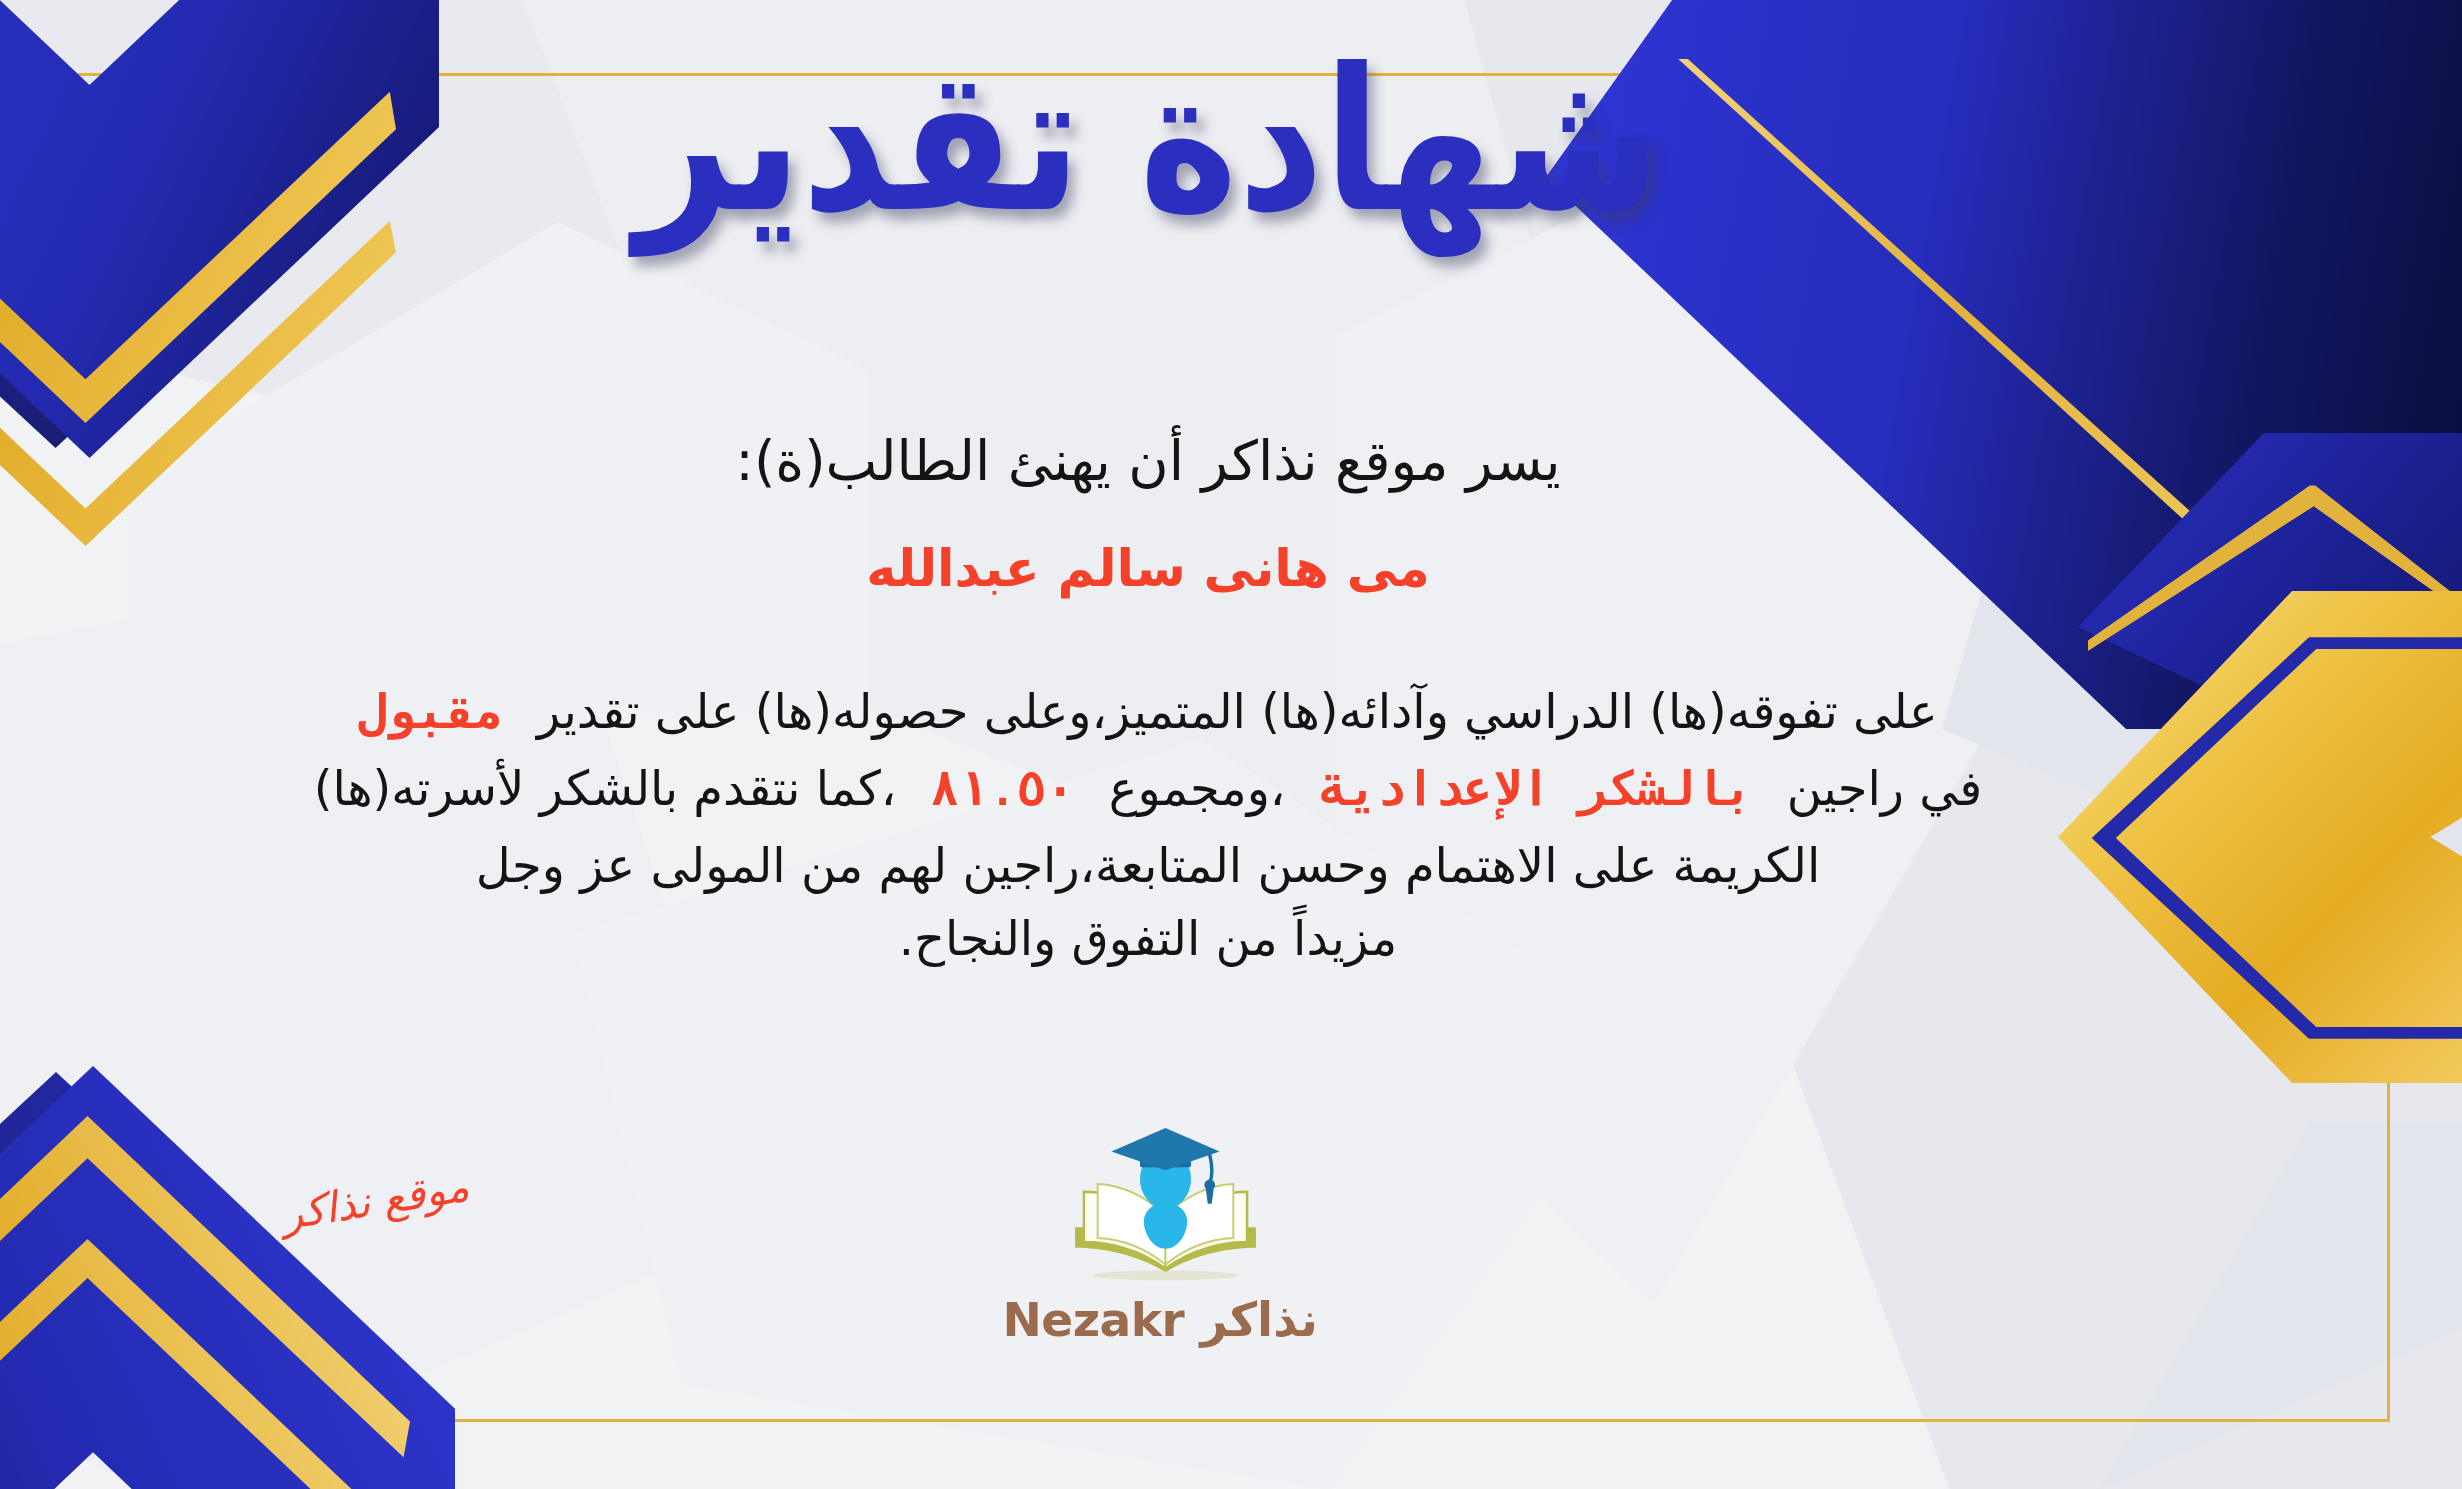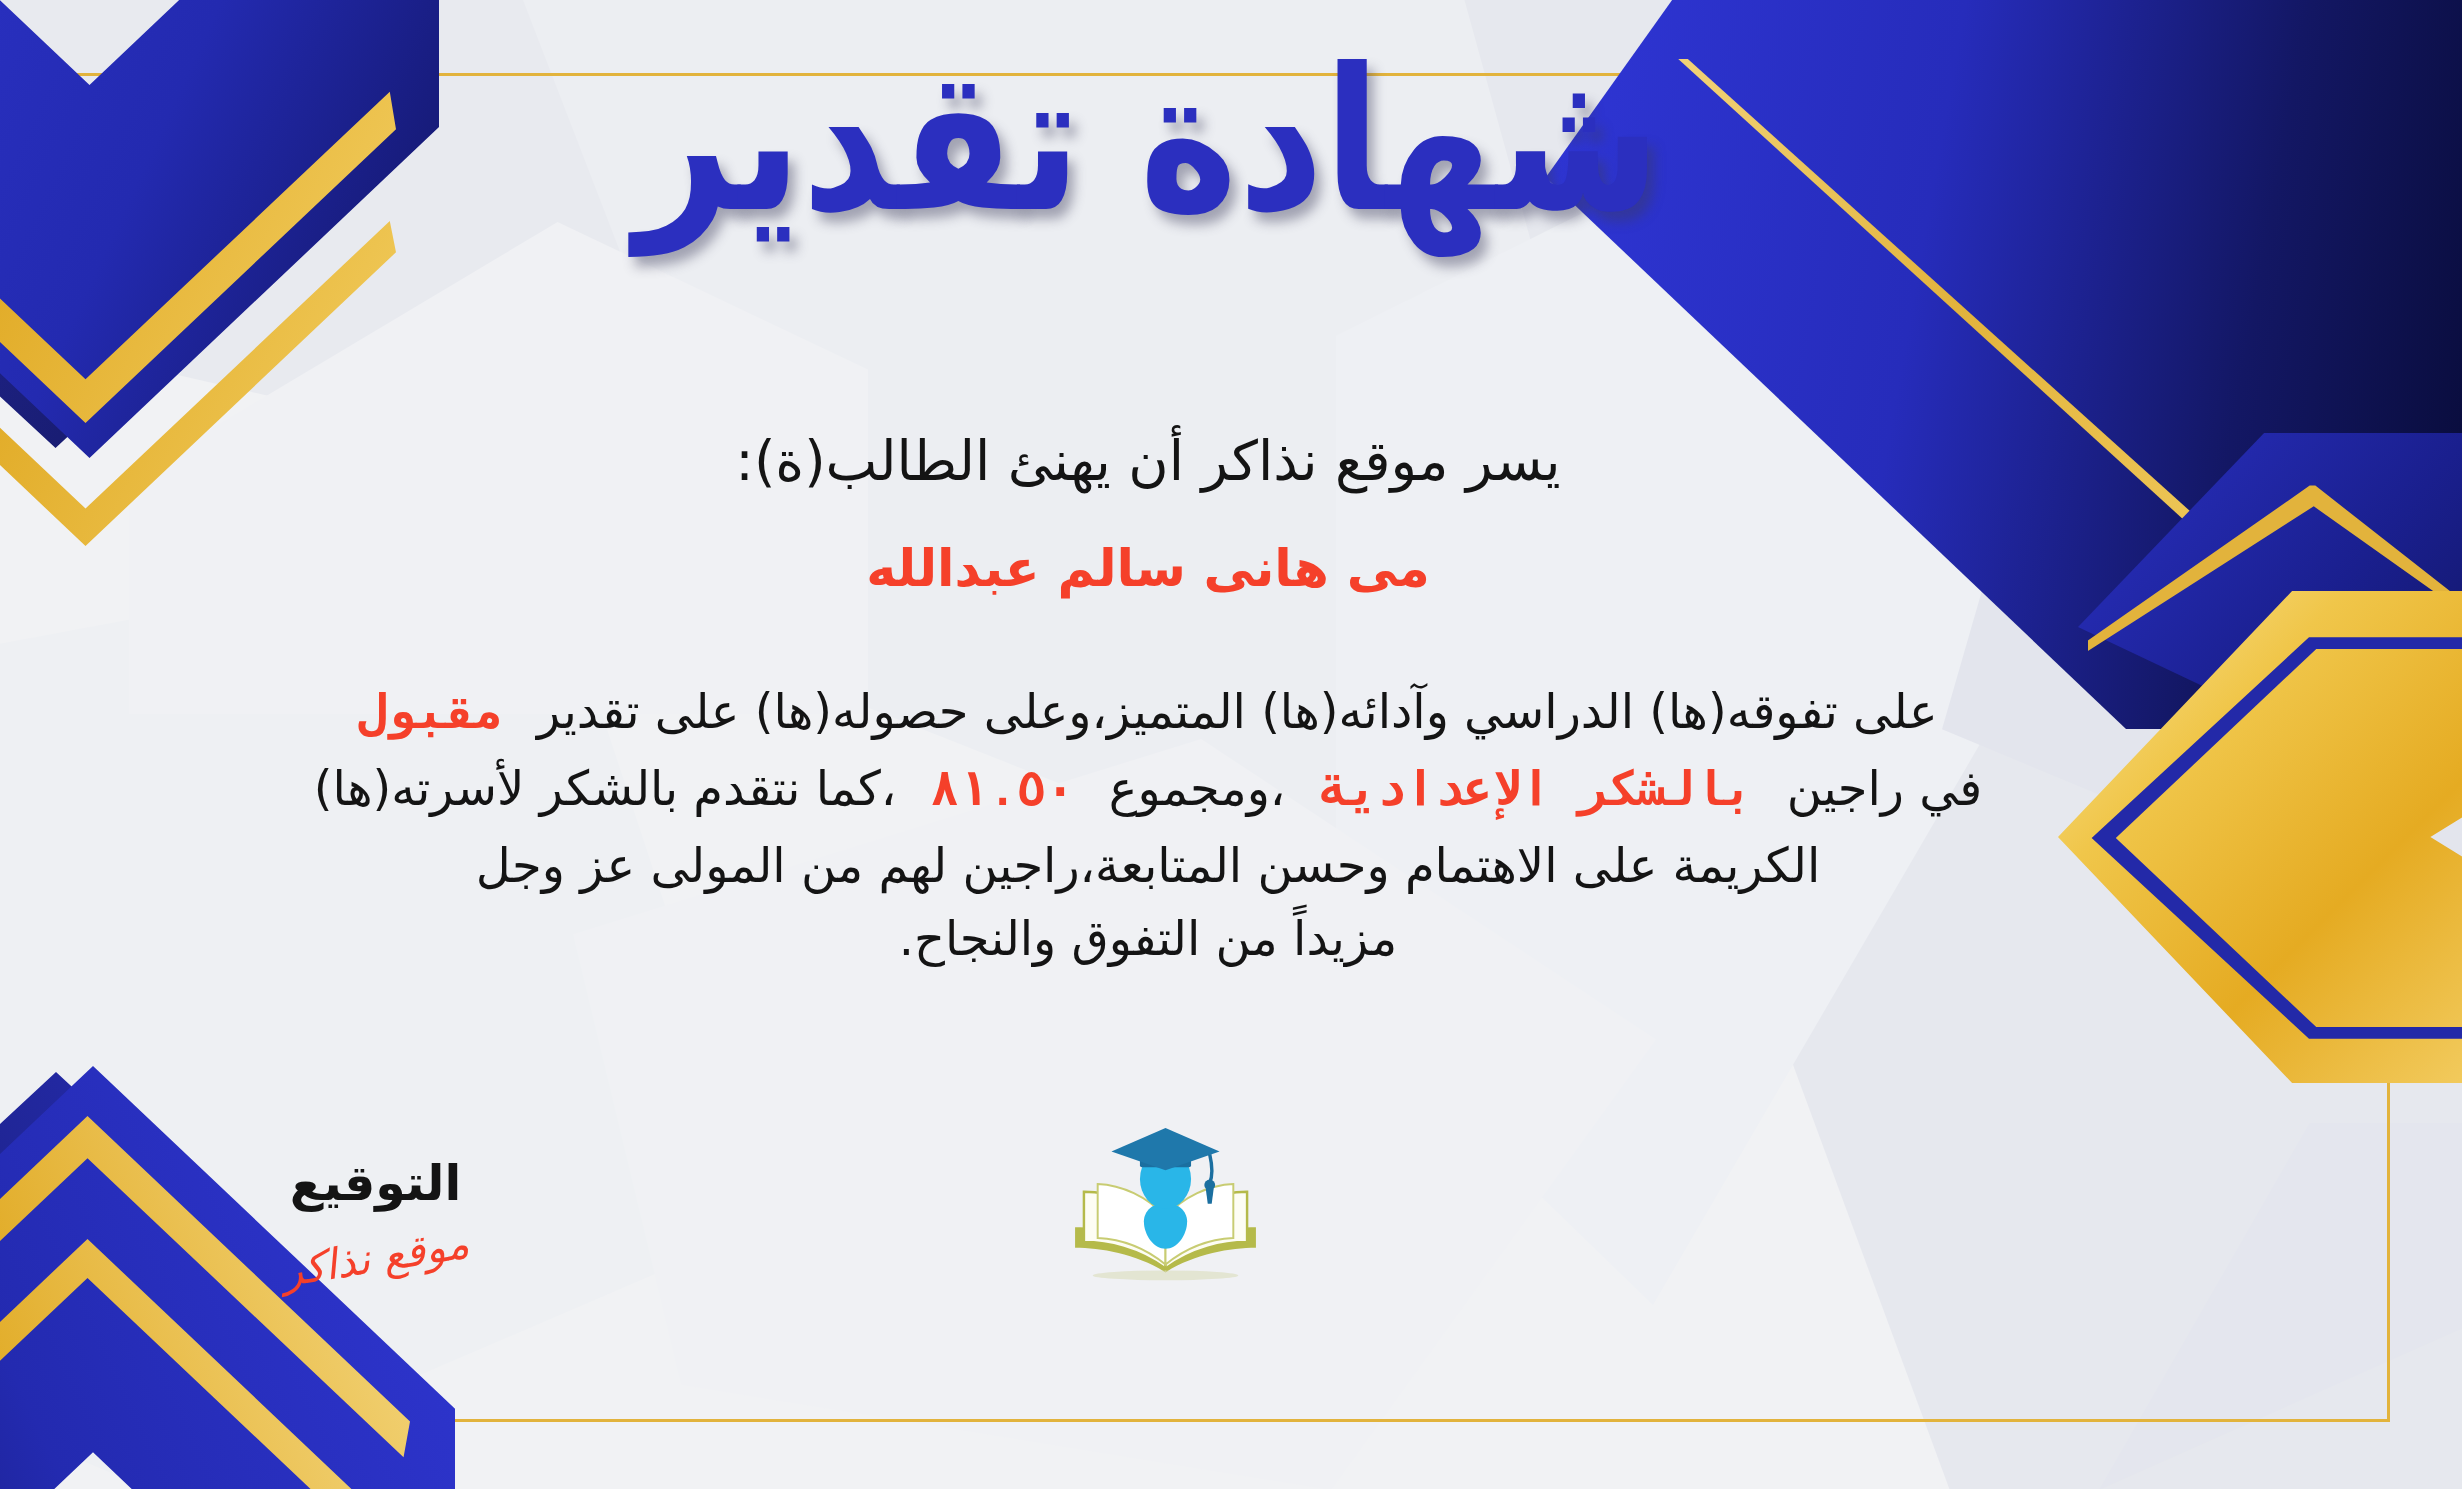--- a/index.html
+++ b/index.html
@@ -334,21 +334,20 @@
       <p style="margin:0;"><span>على تفوقه(ها) الدراسي وآدائه(ها) المتميز،وعلى حصوله(ها) على تقدير</span><span class="spacer"></span><span class="red">مقبول</span></p>
 
       <p style="margin:0;"><span>في راجين</span><span class="spacer"></span><span class="red">بالشكر الإعدادية</span><span class="spacer"></span><span>،ومجموع</span><span class="spacer"></span><span class="red">٨١.٥٠</span><span class="spacer"></span><span>،كما نتقدم بالشكر لأسرته(ها)</span></p>
 
       <p style="margin:0;" class="line-center">الكريمة على الاهتمام وحسن المتابعة،راجين لهم من المولى عز وجل</p>
 
       <p style="margin:0;" class="line-center">مزيداً من التفوق والنجاح.</p>
     </div>
 
     <div class="signature-block">
-      <div class="signature-label">التوقيع</div>
       <div class="signature-mark">موقع نذاكر</div>
     </div>
 
     <div class="logo-block">
       <svg class="logo-mark" viewBox="0 0 420 350">
 
         <path d="M210 300 C150 262 78 250 26 250 L26 208 C80 208 156 222 210 258 Z" fill="#b5ba4a"></path>
         <path d="M210 300 C270 262 342 250 394 250 L394 208 C340 208 264 222 210 258 Z" fill="#b5ba4a"></path>
         <path d="M210 292 C156 252 92 238 44 238 L44 136 C100 136 166 158 210 200 Z" fill="#fdfdf4" stroke="#b5ba4a" stroke-width="5"></path>
         <path d="M210 292 C264 252 328 238 376 238 L376 136 C320 136 254 158 210 200 Z" fill="#fdfdf4" stroke="#b5ba4a" stroke-width="5"></path>
@@ -363,17 +362,18 @@
 
         <rect x="158" y="52" width="104" height="34" rx="4" fill="#1b6fa0"></rect>
         <rect x="163" y="57" width="94" height="10" fill="#f2f5f7" opacity=".55"></rect>
 
         <path d="M210 6 L320 54 L210 92 L100 54 Z" fill="#1f78ab"></path>
 
         <path d="M300 60 C306 86 306 104 300 118" stroke="#1b6fa0" stroke-width="7" fill="none"></path>
         <circle cx="300" cy="122" r="11" fill="#1b6fa0"></circle>
         <path d="M292 130 L308 130 L304 160 L296 160 Z" fill="#1b6fa0"></path>
       </svg>
+      <div class="logo-text">نذاكر Nezakr</div>
     </div>
 
   </div>
 </div>
 
 
 </body></html>

